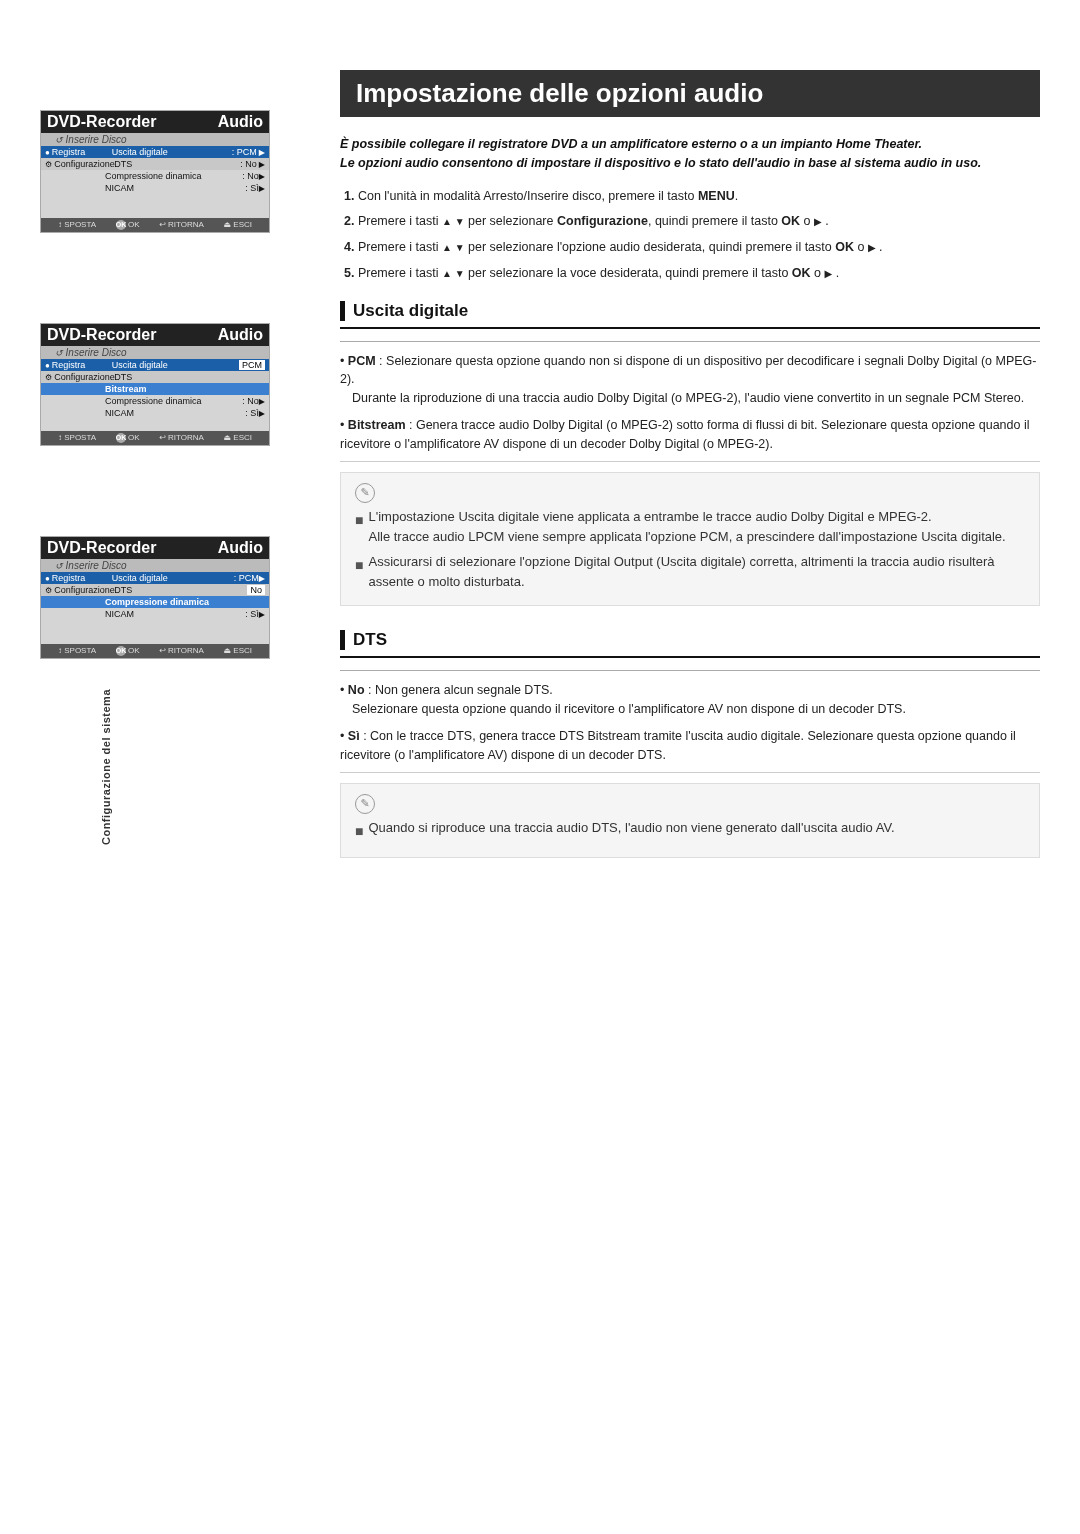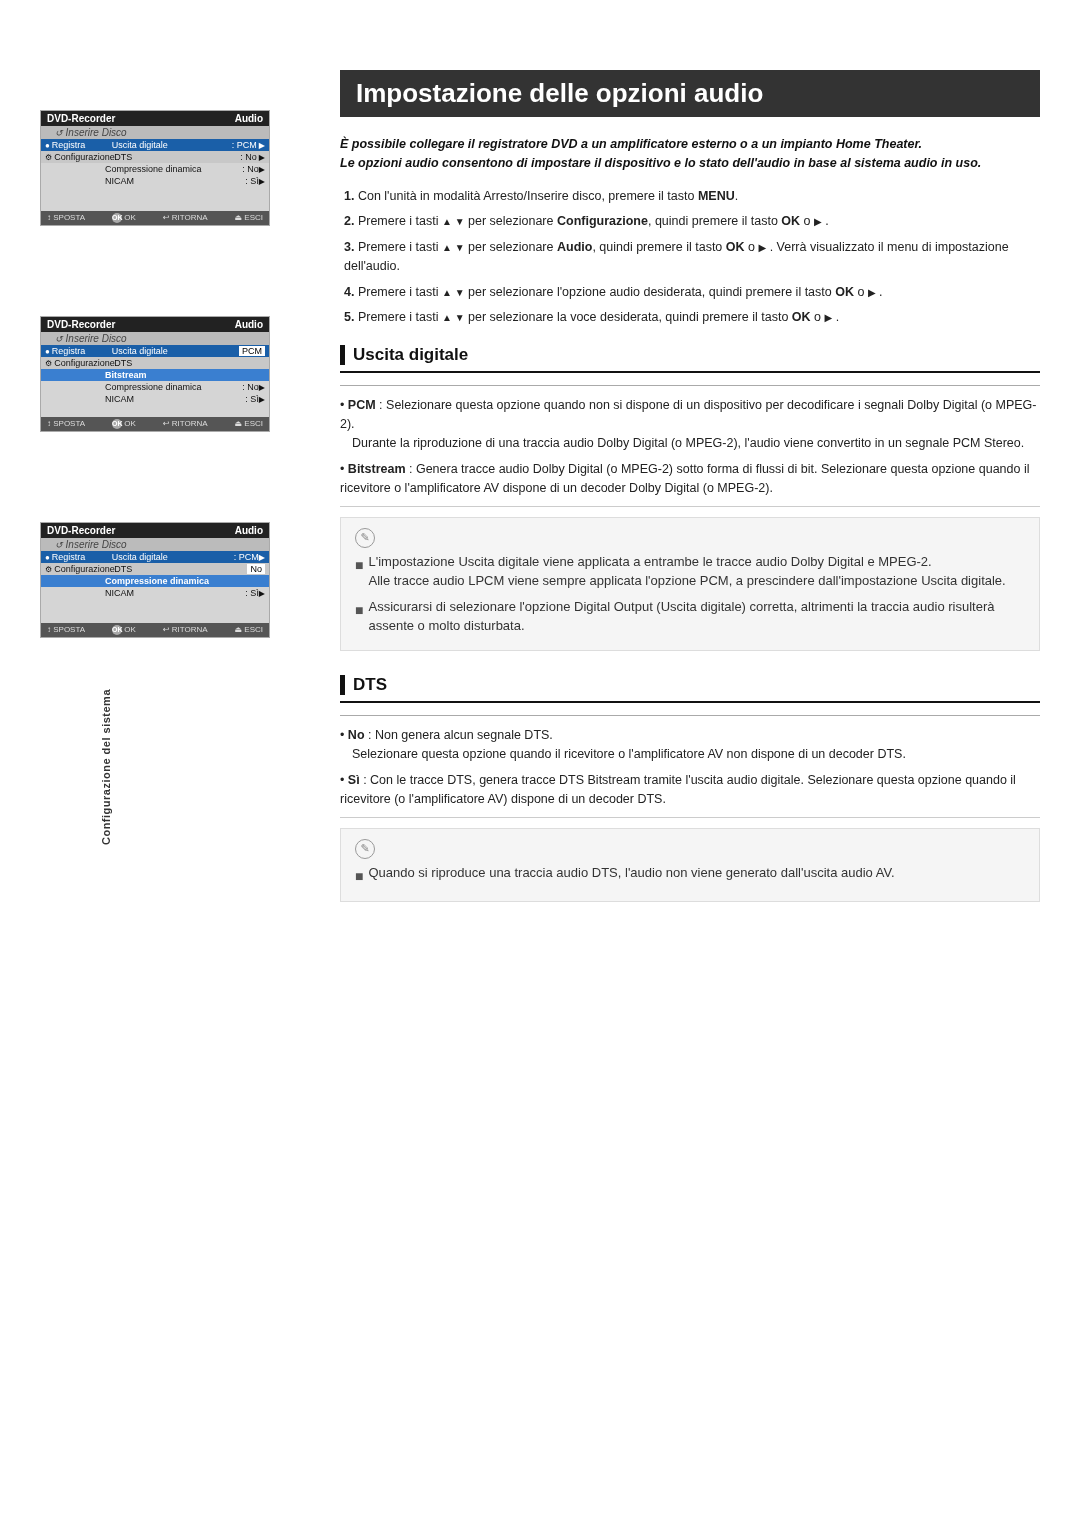--- a/index.html
+++ b/index.html
@@ -49,21 +49,21 @@
       margin-bottom: 30px;
       font-size: 10px;
     }
 
     .dvd-screen-header {
       display: flex;
       justify-content: space-between;
       background: #222;
       color: #fff;
       padding: 2px 6px;
-      font-size: 10px;
+      font-size: 16px;
       font-weight: bold;
     }
 
     .dvd-menu-row {
       display: flex;
       align-items: center;
       padding: 1px 4px;
       font-size: 10px;
       color: #111;
       background: #ccc;
@@ -84,21 +84,21 @@
     .dvd-menu-row.sub-active {
       background: #3a7fd0;
       color: #fff;
     }
 
     .dvd-bottom-bar {
       display: flex;
       justify-content: space-between;
       background: #555;
       color: #ddd;
-      padding: 2px 6px;
+      padding: 2px 17px;
       font-size: 8px;
     }
 
     
     .main-content {
       flex: 1;
       padding: 30px 40px 30px 30px;
     }
 
     .intro-text {
@@ -350,23 +350,20 @@
       <p><span><i>È possibile collegare il registratore DVD a un amplificatore esterno o a un impianto Home Theater.</i></span></p>
       <p><i>Le opzioni audio consentono di impostare il dispositivo e lo stato dell'audio in base al sistema audio in uso.</i></p>
     </div>
 
     <div class="steps">
       <div class="step">
         <span class="step-number">1. </span>Con l'unità in modalità Arresto/Inserire disco, premere il tasto <b>MENU</b>.
       </div>
       <div class="step">
         <span class="step-number">2. </span>Premere i tasti <span class="tri">▲ ▼</span> per selezionare <b>Configurazione</b>, quindi premere il tasto <b>OK</b> o <span class="tri">▶</span> .
-      </div>
-      <div class="step">
-        <span class="step-number">3. </span>Premere i tasti <span class="tri">▲ ▼</span> per selezionare <b>Audio</b>, quindi premere il tasto <b>OK</b> o <span class="tri">▶</span> . Verrà visualizzato il menu di impostazione dell'audio.
       </div>
       <div class="step">
         <span class="step-number">4. </span>Premere i tasti <span class="tri">▲ ▼</span> per selezionare l'opzione audio desiderata, quindi premere il tasto <b>OK</b> o <span class="tri">▶</span> .
       </div>
       <div class="step">
         <span class="step-number">5. </span>Premere i tasti <span class="tri">▲ ▼</span> per selezionare la voce desiderata, quindi premere il tasto <b>OK</b> o <span class="tri">▶</span> .
       </div>
     </div>
 
     <div class="section">

